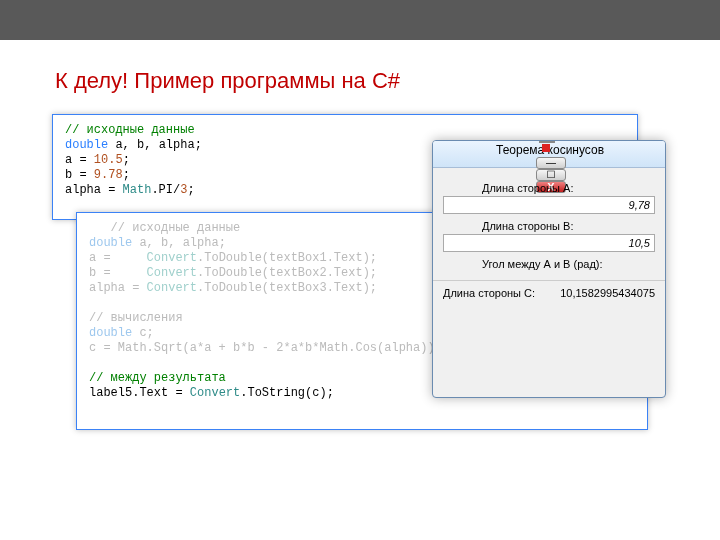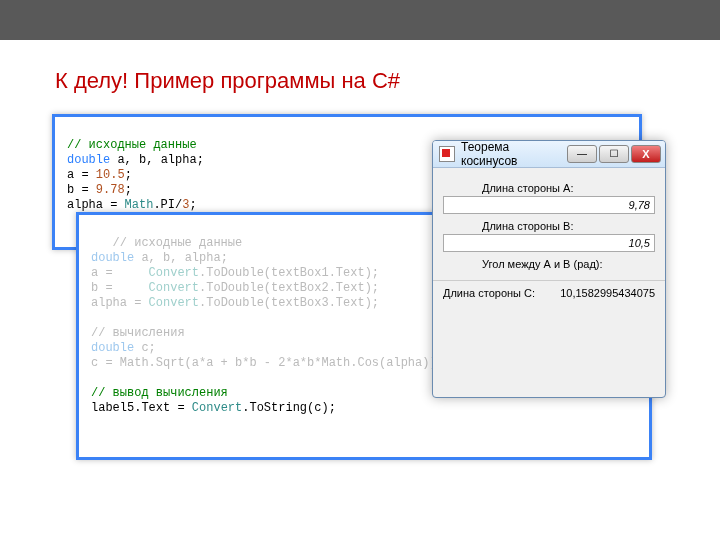--- a/index.html
+++ b/index.html
@@ -17,23 +17,23 @@
   .title {
     color: #c00000;
     font-size: 22px;
     font-weight: 400;
     position: absolute;
     left: 55px; top: 68px;
   }
   .codebox {
     position: absolute;
     background: #fff;
-    border: 3px solid #3b82f6;
+    border: 1px solid #3b82f6;
     box-shadow: 0 0 6px rgba(0,0,0,0.25);
-    padding: 21px 12px;
+    padding: 8px 12px;
     font-family: "Courier New", monospace;
     font-size: 12px;
     line-height: 15px;
     white-space: pre;
     color: #000;
   }
   .codebox1 { left: 52px; top: 114px; width: 560px; height: 88px; }
   .codebox2 { left: 76px; top: 212px; width: 546px; height: 200px; color: #bbb; }
   .codebox2 .dark { color: #000; }
   .kw-blue { color: #2a7fff; }
@@ -55,20 +55,21 @@
     font-family: "Segoe UI", Tahoma, sans-serif;
     font-size: 11px;
   }
   .wf-title {
     height: 26px;
     background: linear-gradient(#eaf4fe, #cfe4f8);
     border-bottom: 1px solid #a7bdd7;
     border-radius: 3px 3px 0 0;
     display: flex; align-items: center;
     padding: 0 4px 0 6px;
+    flex-direction: column;
   }
   .wf-icon {
     width: 14px; height: 14px;
     border: 1px solid #888;
     background: #fff;
     margin-right: 6px;
     position: relative;
   }
   .wf-icon::after {
     content: ""; position: absolute;
@@ -131,21 +132,21 @@
 <div class="codebox codebox2"><span>   // исходные данные</span>
 <span class="kw-blue-f">double</span><span> a, b, alpha;</span>
 <span>a =     </span><span class="kw-teal-f">Convert</span><span>.ToDouble(textBox1.Text);</span>
 <span>b =     </span><span class="kw-teal-f">Convert</span><span>.ToDouble(textBox2.Text);</span>
 <span>alpha = </span><span class="kw-teal-f">Convert</span><span>.ToDouble(textBox3.Text);</span>
 
 <span>// вычисления</span>
 <span class="kw-blue-f">double</span><span> c;</span>
 <span>c = Math.Sqrt(a*a + b*b - 2*a*b*Math.Cos(alpha));</span>
 
-<span class="dark"><span class="kw-green">// вывод вычисления</span>
+<span class="dark"><span class="kw-green">// между результата</span>
 <span>label5.Text = </span><span class="kw-teal">Convert</span><span>.ToString(c);</span></span></div>
 
 <div class="winform">
   <div class="wf-title">
     <span class="wf-icon"></span>
     <span class="wf-caption">Теорема косинусов</span>
     <span class="wf-btn">—</span>
     <span class="wf-btn">☐</span>
     <span class="wf-btn close">X</span>
   </div>

